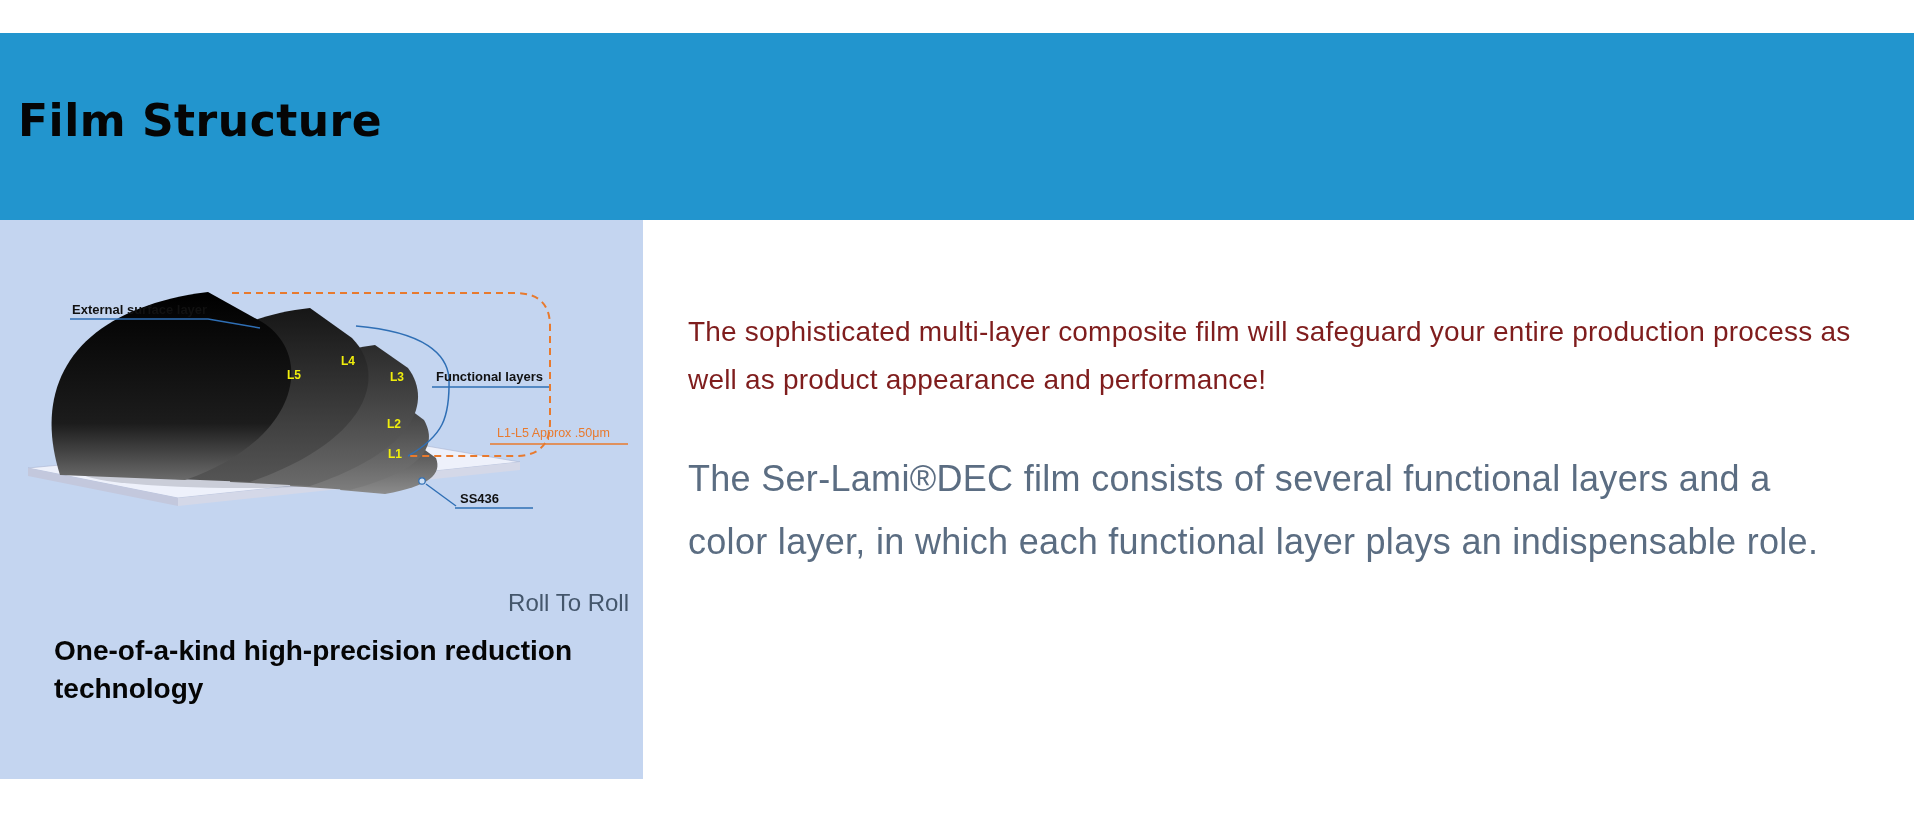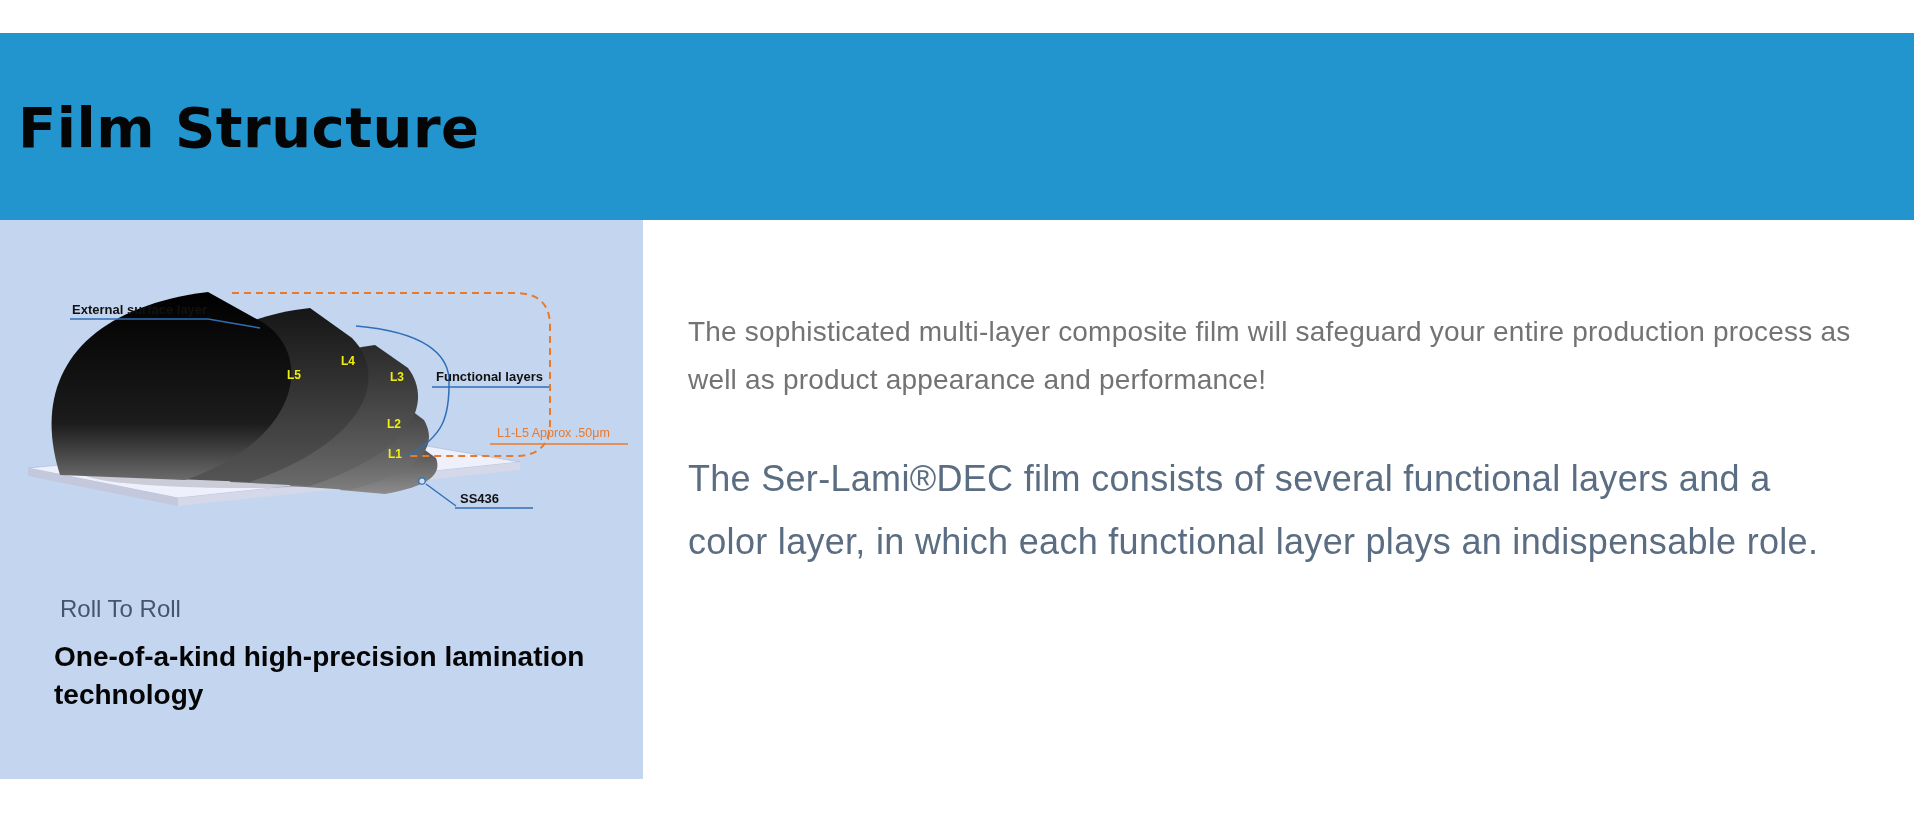--- a/index.html
+++ b/index.html
@@ -19,21 +19,21 @@
     left: 0; top: 33px;
     width: 1914px; height: 187px;
     background: #2295ce;
   }
   .banner-title {
     position: absolute;
     left: 18px; top: 62px;
     margin: 0;
     font-family: "DejaVu Sans", "Liberation Sans", sans-serif;
     font-weight: 800;
-    font-size: 56px;
+    font-size: 44px;
     letter-spacing: 0.5px;
     color: #050505;
   }
 
   
   .diagram-panel {
     position: absolute;
     left: 0; top: 220px;
     width: 643px; height: 559px;
     background: #c4d5f0;
@@ -42,24 +42,25 @@
     position: absolute;
     left: 0; top: 40px;
     width: 643px; height: 330px;
   }
   .panel-caption {
     position: absolute;
     left: 54px; top: 368px;
     width: 575px;
   }
   .caption-roll {
-    margin: 6px;
+    margin: 0;
     font-size: 24px;
     line-height: 30px;
     color: #44566b;
+    text-align: right;
   }
   .caption-tech {
     margin: 14px 0 0 0;
     font-size: 28px;
     line-height: 1.35;
     font-weight: 700;
     color: #050505;
     width: 575px;
   }
 
@@ -67,21 +68,21 @@
   .content {
     position: absolute;
     left: 688px; top: 308px;
     width: 1170px;
   }
   .headline {
     margin: 0;
     font-size: 28px;
     font-weight: 400;
     line-height: 1.7;
-    color: #737373;
+    color: #7f1d1d;
     letter-spacing: 0.2px;
   }
   .body-paragraph {
     margin: 42px 0 0 0;
     font-size: 36px;
     font-weight: 400;
     line-height: 1.75;
     color: #5b6d82;
     letter-spacing: 0.3px;
   }
@@ -173,20 +174,20 @@
     <line x1="490" y1="184" x2="628" y2="184" stroke="#e87a2e" stroke-width="1.6"></line>
 
     <circle cx="422" cy="221" r="3.2" fill="#cfe0f5" stroke="#2f6fb5" stroke-width="1.2"></circle>
     <line x1="456" y1="246" x2="426" y2="224" stroke="#2f6fb5" stroke-width="1.4"></line>
     <text class="svg-callout" x="460" y="243">SS436</text>
     <line x1="455" y1="248" x2="533" y2="248" stroke="#2f6fb5" stroke-width="1.4"></line>
   </svg>
 
   <div class="panel-caption">
     <p class="caption-roll">Roll To Roll</p>
-    <h2 class="caption-tech">One-of-a-kind high-precision lamination technology</h2>
+    <h2 class="caption-tech">One-of-a-kind high-precision reduction technology</h2>
   </div>
 </section>
 
 <section class="content">
   <h3 class="headline">The sophisticated multi-layer composite film will safeguard your entire production process as well as product appearance and performance!</h3>
   <p class="body-paragraph">The Ser-Lami®DEC film consists of several functional layers and a color layer, in which each functional layer plays an indispensable role.</p>
 </section>
 
 </body></html>

